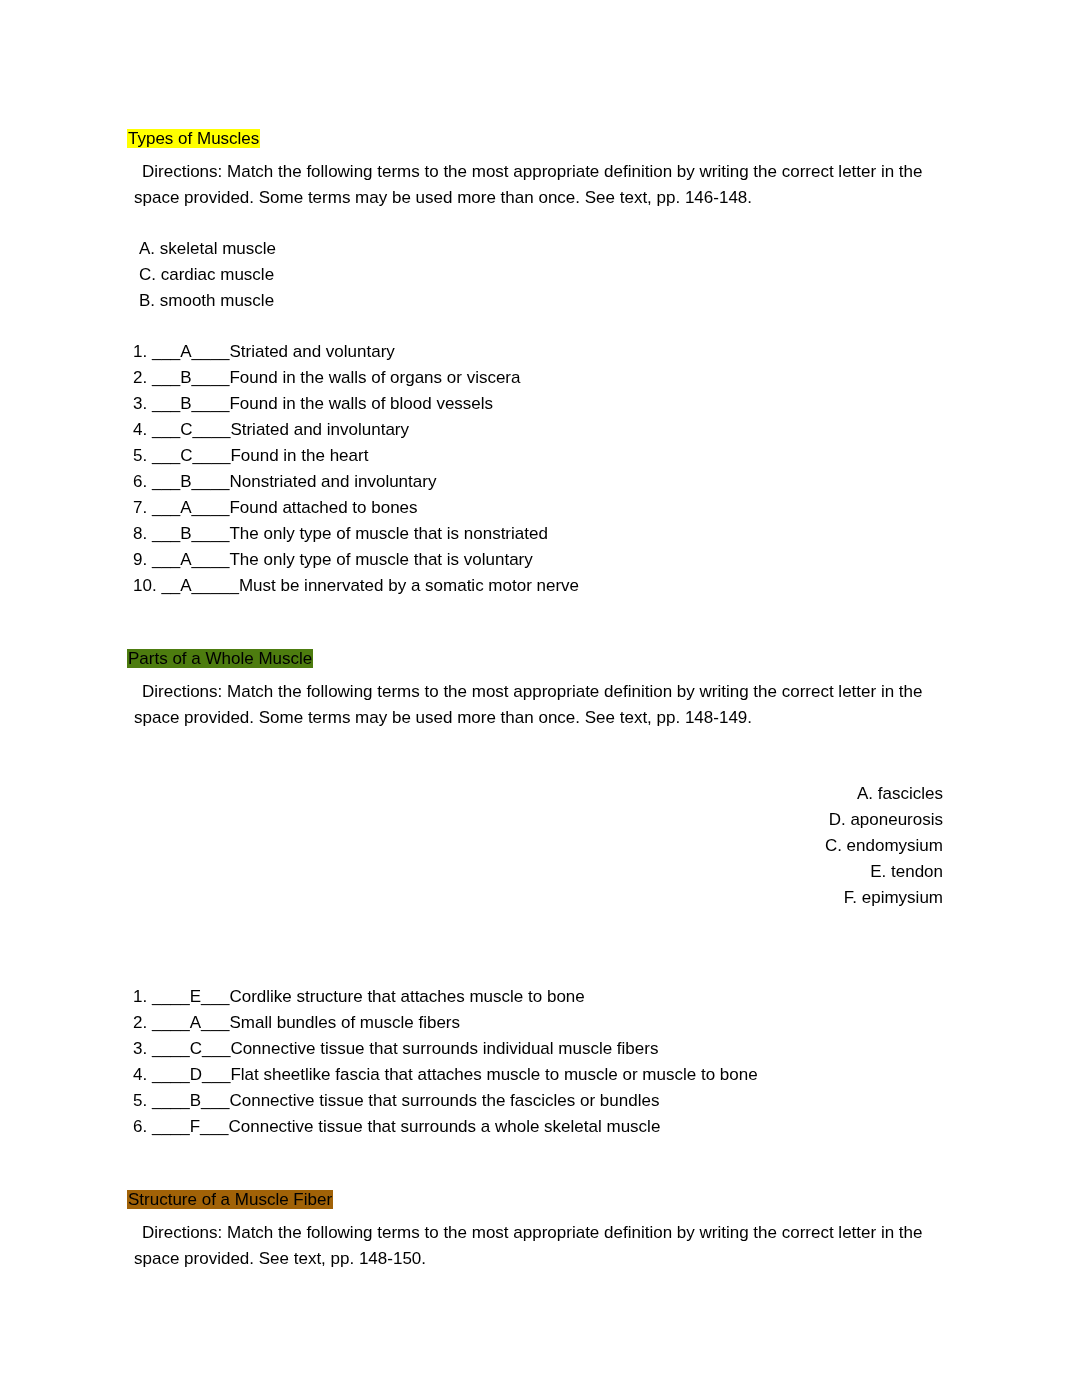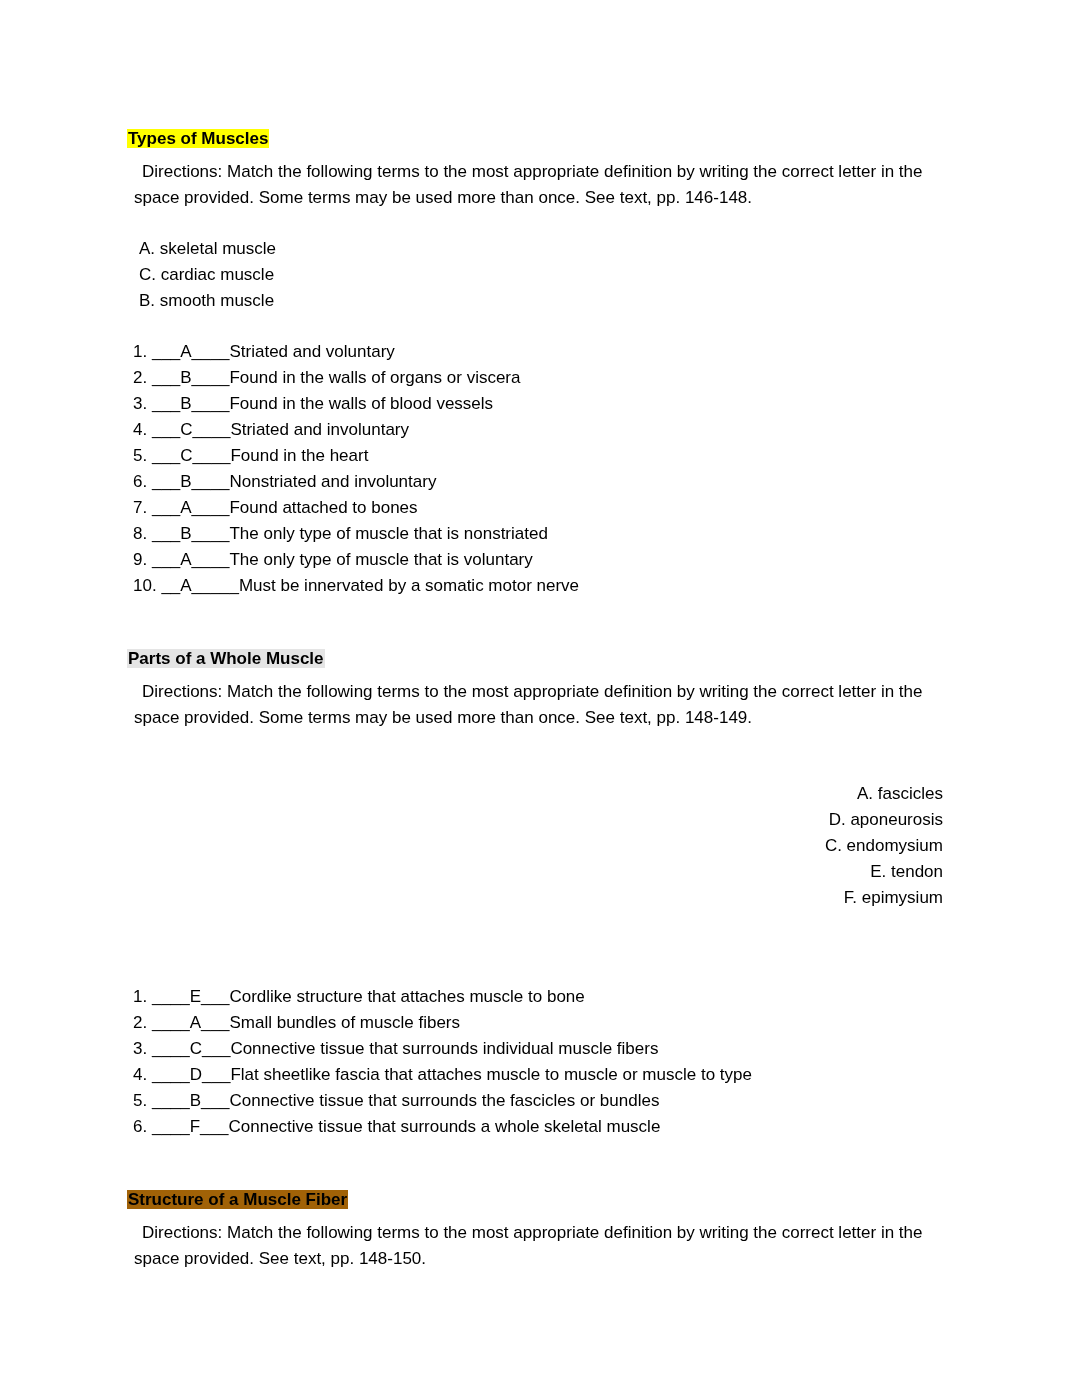--- a/index.html
+++ b/index.html
@@ -20,21 +20,21 @@
   }
   .content {
     box-sizing: border-box;
     padding: 126px 137px 0 127px;
   }
   section { margin: 0; }
   .sec-gap { margin-top: 47px; }
   h2.heading {
     margin: 0;
     font-size: 17px;
-    font-weight: bold;
+    font-weight: normal;
     line-height: 26px;
   }
   .hl-text {
     background: #ffff00;
     padding: 0 1px;
   }
   p.dir {
     margin: 7px;
     text-indent: 8px;
   }
@@ -78,34 +78,34 @@
           <li><span class="num">5.</span> <span class="blank">___C____</span><span class="def">Found in the heart</span></li>
           <li><span class="num">6.</span> <span class="blank">___B____</span><span class="def">Nonstriated and involuntary</span></li>
           <li><span class="num">7.</span> <span class="blank">___A____</span><span class="def">Found attached to bones</span></li>
           <li><span class="num">8.</span> <span class="blank">___B____</span><span class="def">The only type of muscle that is nonstriated</span></li>
           <li><span class="num">9.</span> <span class="blank">___A____</span><span class="def">The only type of muscle that is voluntary</span></li>
           <li><span class="num">10.</span> <span class="blank">__A_____</span><span class="def">Must be innervated by a somatic motor nerve</span></li>
         </ol>
     </section>
 
     <section class="sec-gap gap-lg-opts gap-lg-items">
-      <h2 class="heading"><span class="hl-text" style="background: #e5e5e5;">Parts of a Whole Muscle</span></h2>
+      <h2 class="heading"><span class="hl-text" style="background: #4d7c0f;">Parts of a Whole Muscle</span></h2>
       <p class="dir">Directions: Match the following terms to the most appropriate definition by writing the correct letter in the space provided. Some terms may be used more than once. See text, pp. 148-149.</p>
       <ul class="opts">
           <li>A. fascicles</li>
           <li>D. aponeurosis</li>
           <li>C. endomysium</li>
           <li>E. tendon</li>
           <li>F. epimysium</li>
         </ul>
       <ol class="items">
           <li><span class="num">1.</span> <span class="blank">____E___</span><span class="def">Cordlike structure that attaches muscle to bone</span></li>
           <li><span class="num">2.</span> <span class="blank">____A___</span><span class="def">Small bundles of muscle fibers</span></li>
           <li><span class="num">3.</span> <span class="blank">____C___</span><span class="def">Connective tissue that surrounds individual muscle fibers</span></li>
-          <li><span class="num">4.</span> <span class="blank">____D___</span><span class="def">Flat sheetlike fascia that attaches muscle to muscle or muscle to type</span></li>
+          <li><span class="num">4.</span> <span class="blank">____D___</span><span class="def">Flat sheetlike fascia that attaches muscle to muscle or muscle to bone</span></li>
           <li><span class="num">5.</span> <span class="blank">____B___</span><span class="def">Connective tissue that surrounds the fascicles or bundles</span></li>
           <li><span class="num">6.</span> <span class="blank">____F___</span><span class="def">Connective tissue that surrounds a whole skeletal muscle</span></li>
         </ol>
     </section>
 
     <section class="sec-gap">
       <h2 class="heading"><span class="hl-text" style="background: #a16207;">Structure of a Muscle Fiber</span></h2>
       <p class="dir">Directions: Match the following terms to the most appropriate definition by writing the correct letter in the space provided. See text, pp. 148-150.</p>
     </section>
 

